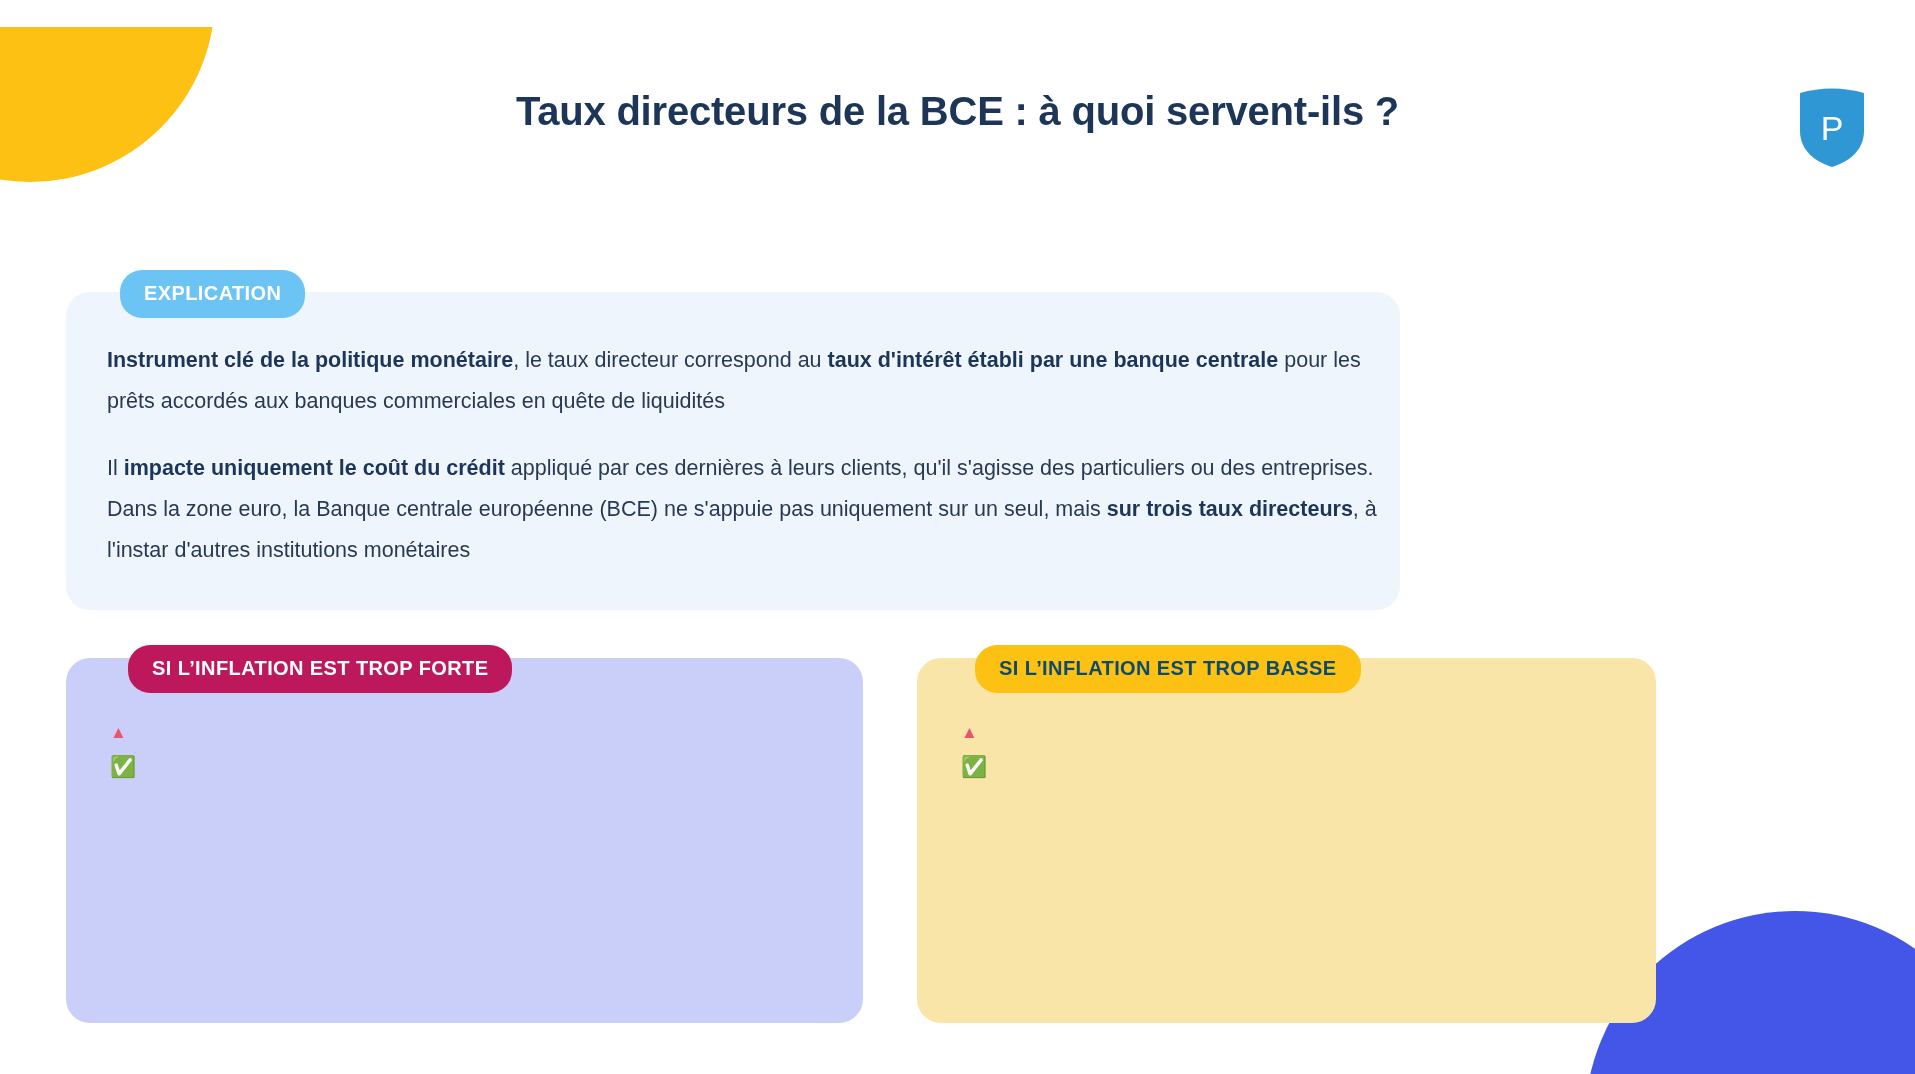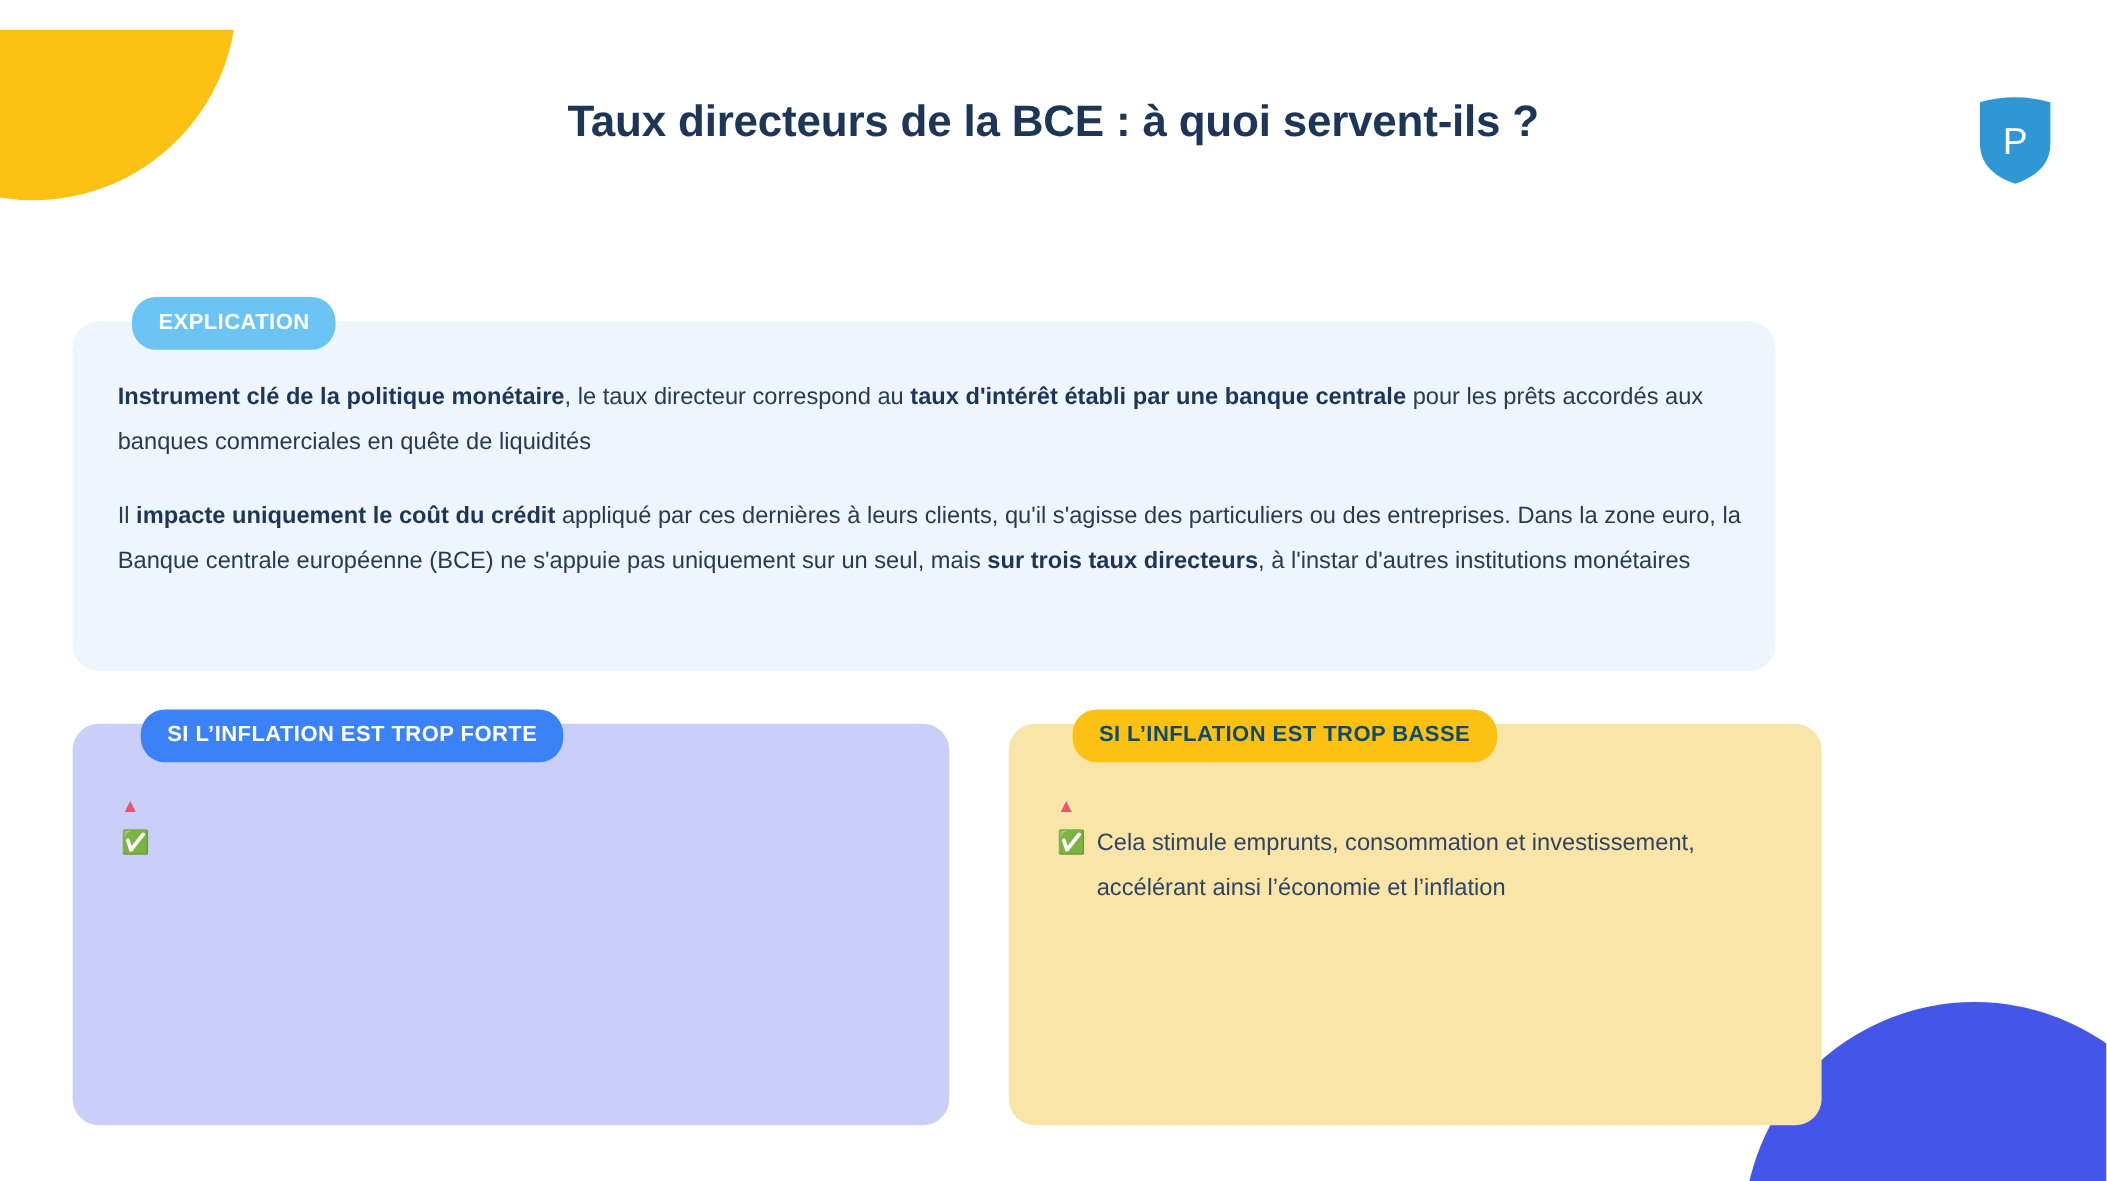--- a/index.html
+++ b/index.html
@@ -77,21 +77,21 @@
     color: #ffffff;
     padding: 12px 24px 13px 24px;
     white-space: nowrap;
     z-index: 5;
   }
 
   
   #explanation-card {
     left: 66px;
     top: 265px;
-    width: 1548px;
+    width: 1334px;
     height: 318px;
     background: #EEF5FD;
   }
   #explanation-badge {
     left: 120px;
     top: 243px;
     background: #6CC4F5;
   }
   .expl-text {
     position: absolute;
@@ -110,21 +110,21 @@
   #forte-card {
     left: 66px;
     top: 631px;
     width: 797px;
     height: 365px;
     background: #C9CFF8;
   }
   #forte-badge {
     left: 128px;
     top: 618px;
-    background: #3b82f6;
+    background: #be185d;
   }
   #basse-card {
     left: 917px;
     top: 631px;
     width: 739px;
     height: 365px;
     background: #FAE5A8;
   }
   #basse-badge {
     left: 975px;
@@ -199,19 +199,18 @@
   </div>
   <div class="badge" id="forte-badge">SI L’INFLATION EST TROP FORTE</div>
 
   <div class="card" id="basse-card">
     <div class="panel-body">
       <p class="para">
         <span class="mark up">▲</span>
       </p>
       <p class="para">
         <span class="mark check">✅</span>
-        <span>Cela stimule emprunts, consommation et investissement, accélérant ainsi l’économie et l’inflation</span>
       </p>
     </div>
   </div>
   <div class="badge" id="basse-badge">SI L’INFLATION EST TROP BASSE</div>
 
 </div>
 
 </body></html>

